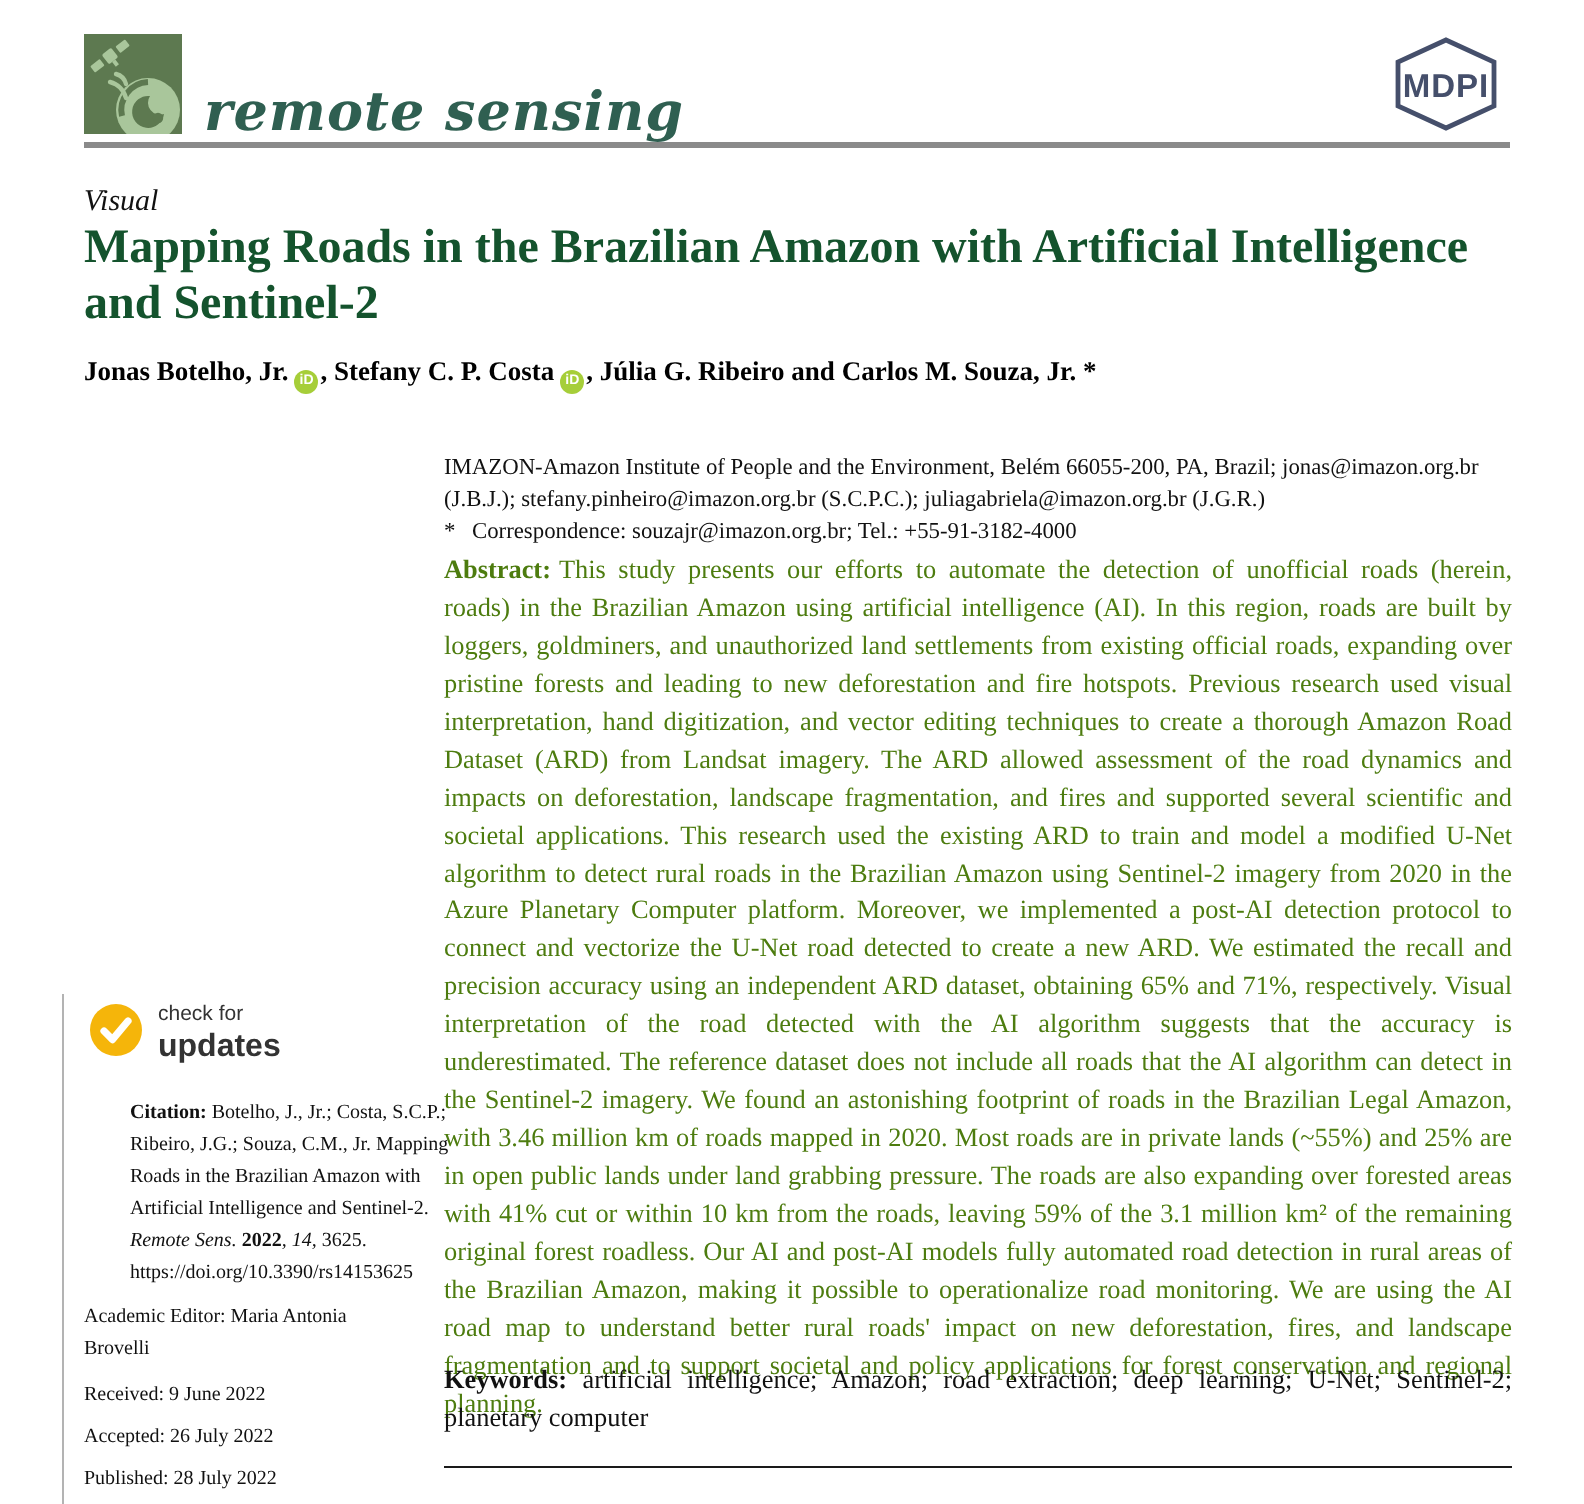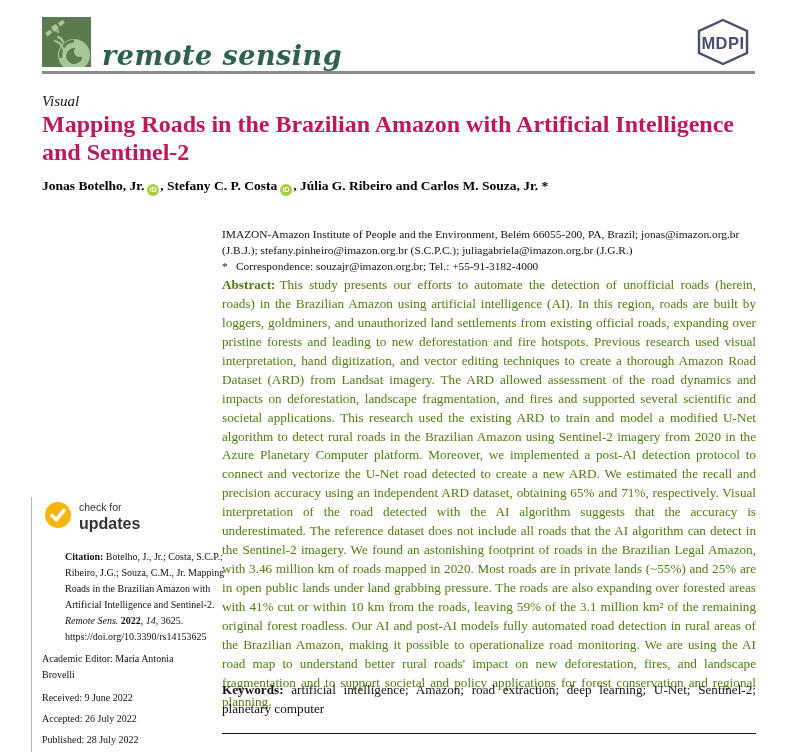--- a/index.html
+++ b/index.html
@@ -30,21 +30,21 @@
     width: 713px; height: 2.5px; background: #8a8a8a;
   }
 
   
   .article-label {
     position: absolute; left: 42px; top: 93px;
     font-style: italic; font-size: 15px; color: #111;
   }
   .page-title {
     position: absolute; left: 42px; top: 110px; width: 702px;
-    font-size: 24px; font-weight: bold; line-height: 1.18; color: #be185d;
+    font-size: 24px; font-weight: bold; line-height: 1.18; color: #14532d;
   }
   .authors-line {
     position: absolute; left: 42px; top: 178px; width: 710px;
     font-size: 13.5px; font-weight: bold; color: #000;
   }
   .orcid-badge {
     display: inline-block; vertical-align: -2px; margin: 0 1px 0 3px;
     width: 12px; height: 12px; border-radius: 50%;
     background: #A6CE39; color: #fff;
     font-family: "Liberation Sans", sans-serif;

